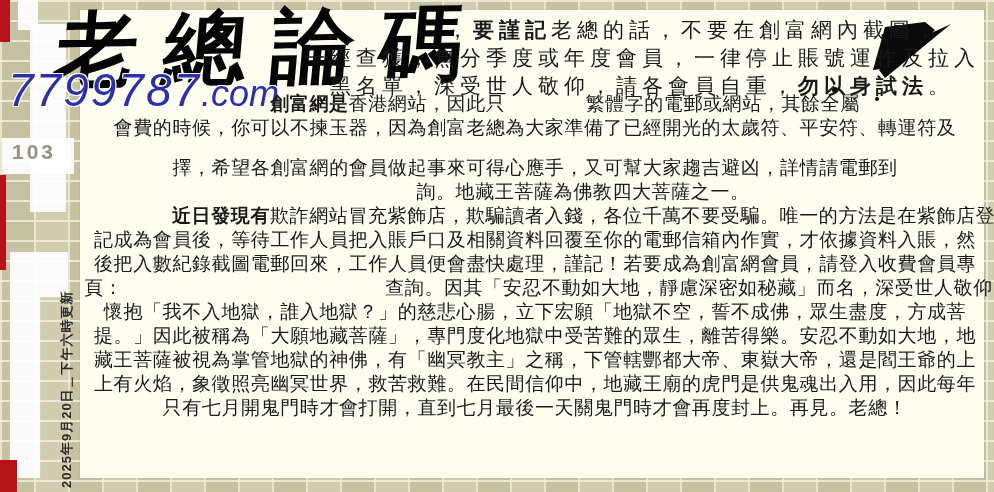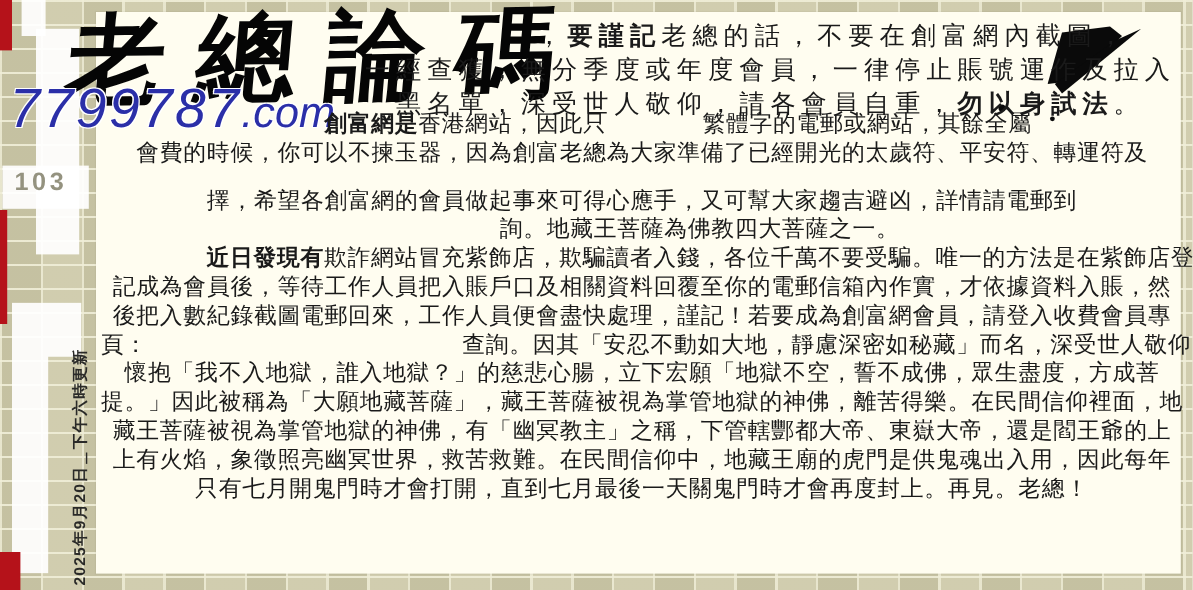--- a/index.html
+++ b/index.html
@@ -106,19 +106,19 @@
   <div class="body-block" id="body-lines">
       <div class="tline"><span class="gap" style="width: 60px;"></span><span class="b">創富網是</span><span>香港網站，因此只</span><span class="gap" style="width: 80px;"></span><span>繁體字的電郵或網站，其餘全屬</span></div>
       <div class="tline"><span>會費的時候，你可以不揀玉器，因為創富老總為大家準備了已經開光的太歲符、平安符、轉運符及</span></div>
       <div class="tline"><span>擇，希望各創富網的會員做起事來可得心應手，又可幫大家趨吉避凶，詳情請電郵到</span></div>
       <div class="tline"><span class="gap" style="width: 96px;"></span><span>詢。地藏王菩薩為佛教四大菩薩之一。</span></div>
       <div class="tline"><span class="gap" style="width: 88px;"></span><span class="b">近日發現有</span><span>欺詐網站冒充紫飾店，欺騙讀者入錢，各位千萬不要受騙。唯一的方法是在紫飾店登</span></div>
       <div class="tline"><span>記成為會員後，等待工作人員把入賬戶口及相關資料回覆至你的電郵信箱內作實，才依據資料入賬，然</span></div>
       <div class="tline"><span>後把入數紀錄截圖電郵回來，工作人員便會盡快處理，謹記！若要成為創富網會員，請登入收費會員專</span></div>
       <div class="tline"><span>頁：</span><span class="gap" style="width: 262px;"></span><span>查詢。因其「安忍不動如大地，靜慮深密如秘藏」而名，深受世人敬仰。祂</span></div>
       <div class="tline"><span>懷抱「我不入地獄，誰入地獄？」的慈悲心腸，立下宏願「地獄不空，誓不成佛，眾生盡度，方成菩</span></div>
-      <div class="tline"><span>提。」因此被稱為「大願地藏菩薩」，藏王菩薩被視為掌管地獄的神佛，離苦得樂。在民間信仰裡面，地</span></div>
+      <div class="tline"><span>提。」因此被稱為「大願地藏菩薩」，專門度化地獄中受苦難的眾生，離苦得樂。安忍不動如大地，地</span></div>
       <div class="tline"><span>藏王菩薩被視為掌管地獄的神佛，有「幽冥教主」之稱，下管轄酆都大帝、東嶽大帝，還是閻王爺的上</span></div>
       <div class="tline"><span>上有火焰，象徵照亮幽冥世界，救苦救難。在民間信仰中，地藏王廟的虎門是供鬼魂出入用，因此每年</span></div>
       <div class="tline"><span>只有七月開鬼門時才會打開，直到七月最後一天關鬼門時才會再度封上。再見。老總！</span></div>
     </div>
 
 </div>
 
 </body></html>

